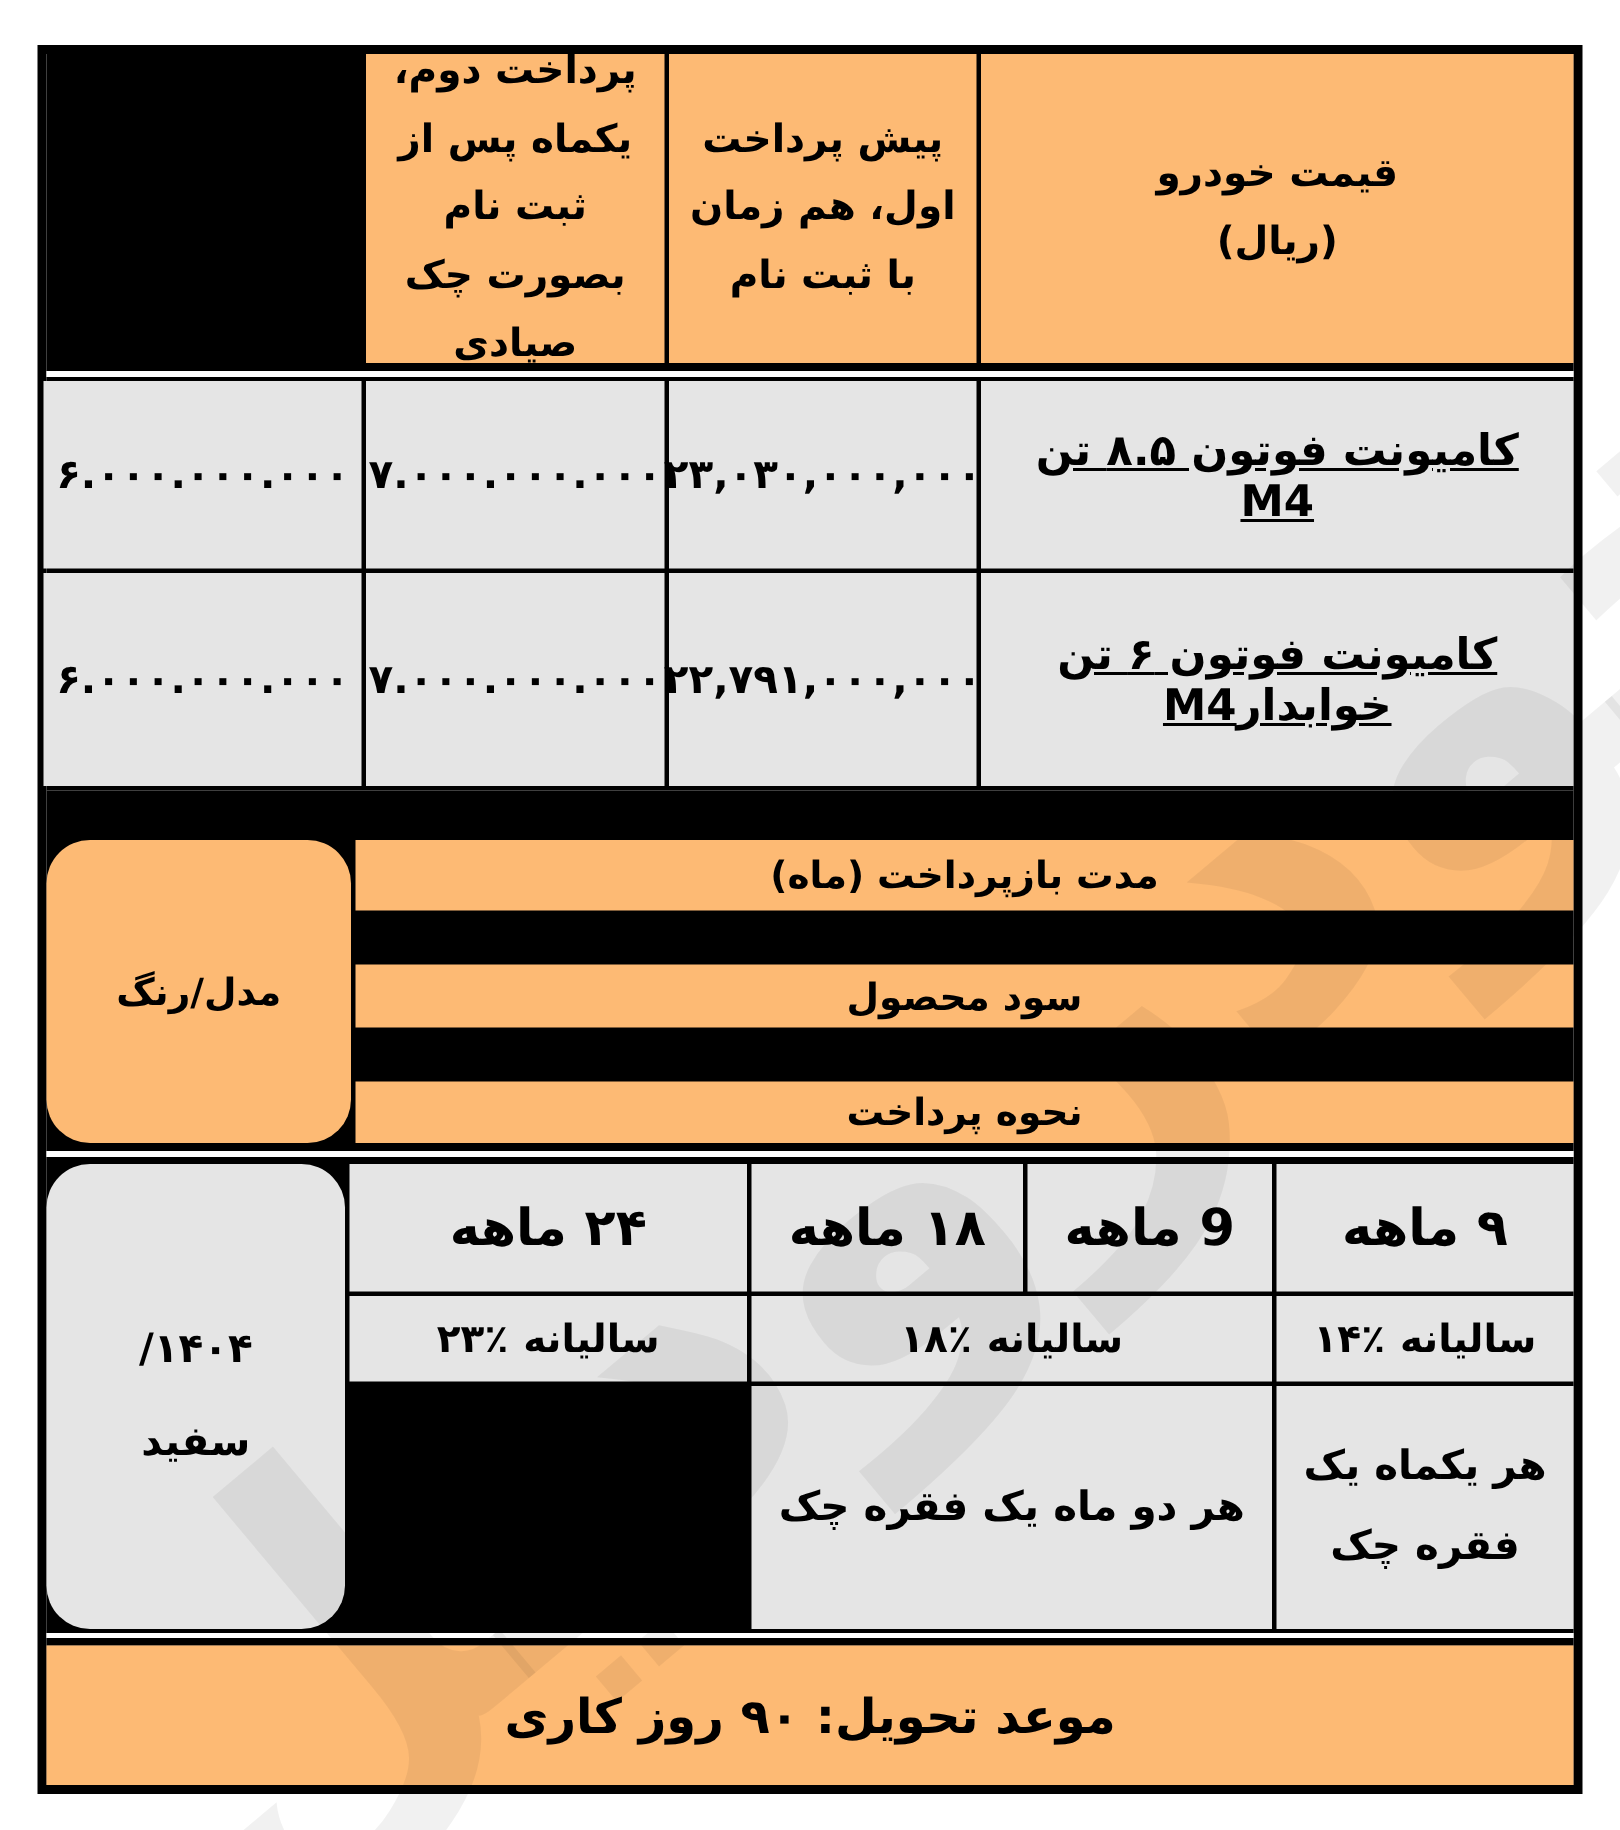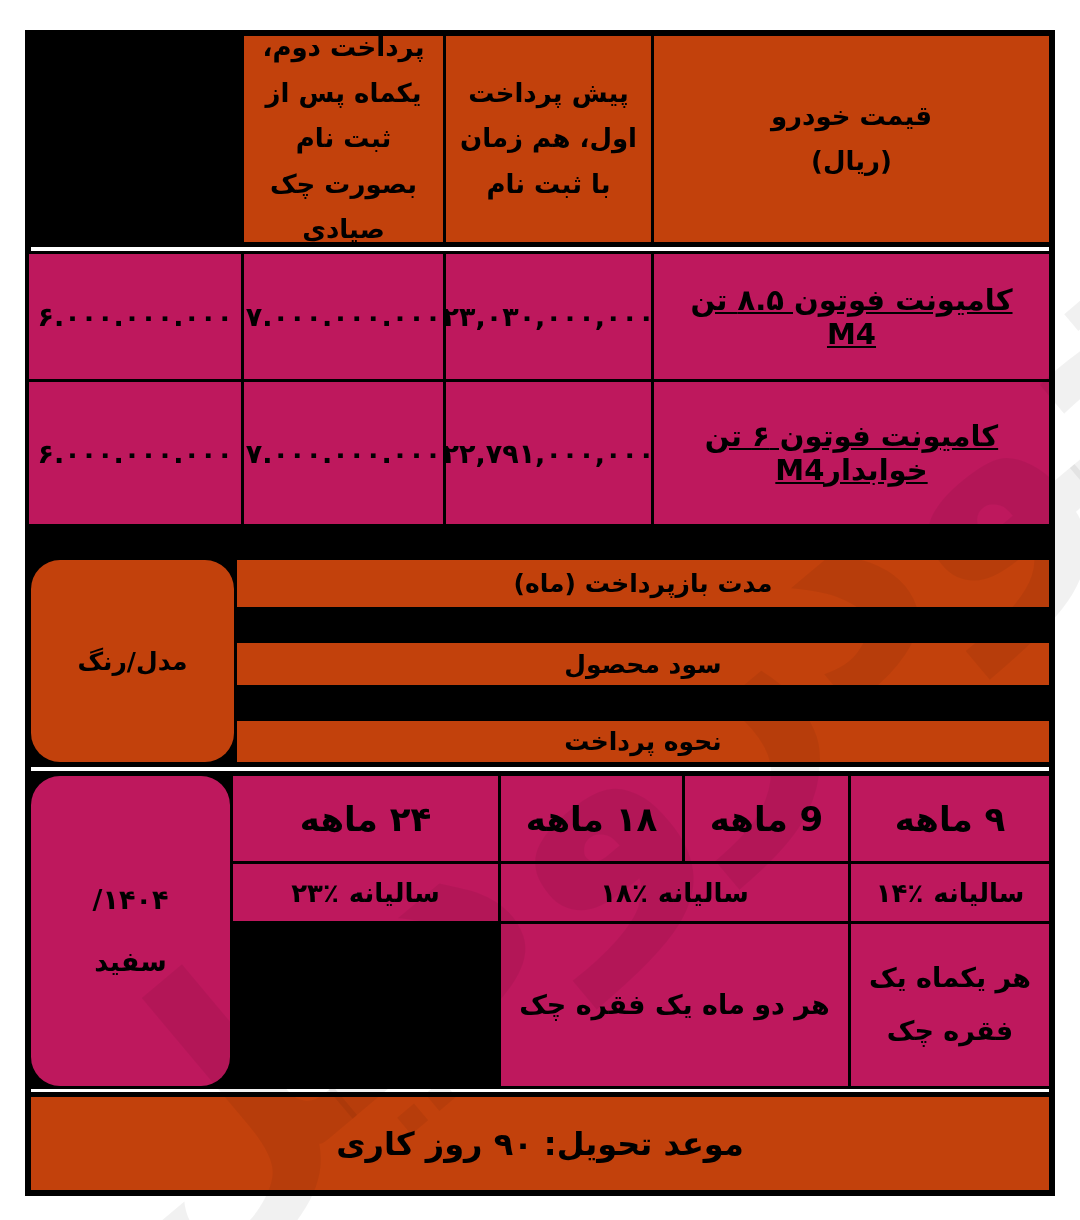--- a/index.html
+++ b/index.html
@@ -14,24 +14,24 @@
   }
   
   .sec{display:grid;background:#000;gap:3px;direction:rtl;}
   .sec-header{grid-template-columns:395px 205px 199px 1fr;grid-template-rows:206px;}
   .sec-rows{grid-template-columns:395px 205px 199px 1fr;grid-template-rows:125px 142px;}
   .sec-mid{grid-template-columns:1fr 203px;grid-template-rows:80px 75px 74px;}
   .sec-plans{grid-template-columns:198px 163px 181px 265px 1fr;grid-template-rows:85px 57px 162px;}
   .sec-foot{grid-template-columns:1fr;grid-template-rows:93px;}
 
   .cell{
-    background:#be185d;display:flex;flex-direction:column;align-items:center;justify-content:center;
+    background:#e5e5e5;display:flex;flex-direction:column;align-items:center;justify-content:center;
     text-align:center;position:relative;padding:4px 8px;box-sizing:border-box;
   }
-  .gray{background:#c2410c;}
+  .gray{background:#fdba74;}
   .cell .t{position:relative;z-index:2;display:block;}
 
   
   .sep1{height:12px;background:linear-gradient(#000 0 5px,#fff 5px 9px,#000 9px 12px);}
   .sep2{height:3px;background:#000;}
   .sep3{height:14px;background:linear-gradient(#000 0 5px,#fff 5px 9px,#000 9px 14px);}
   .sep4{height:11px;background:linear-gradient(#000 0 3px,#fff 3px 6px,#000 6px 11px);}
 
   
   .hdr{font-size:26px;line-height:1.75;}

